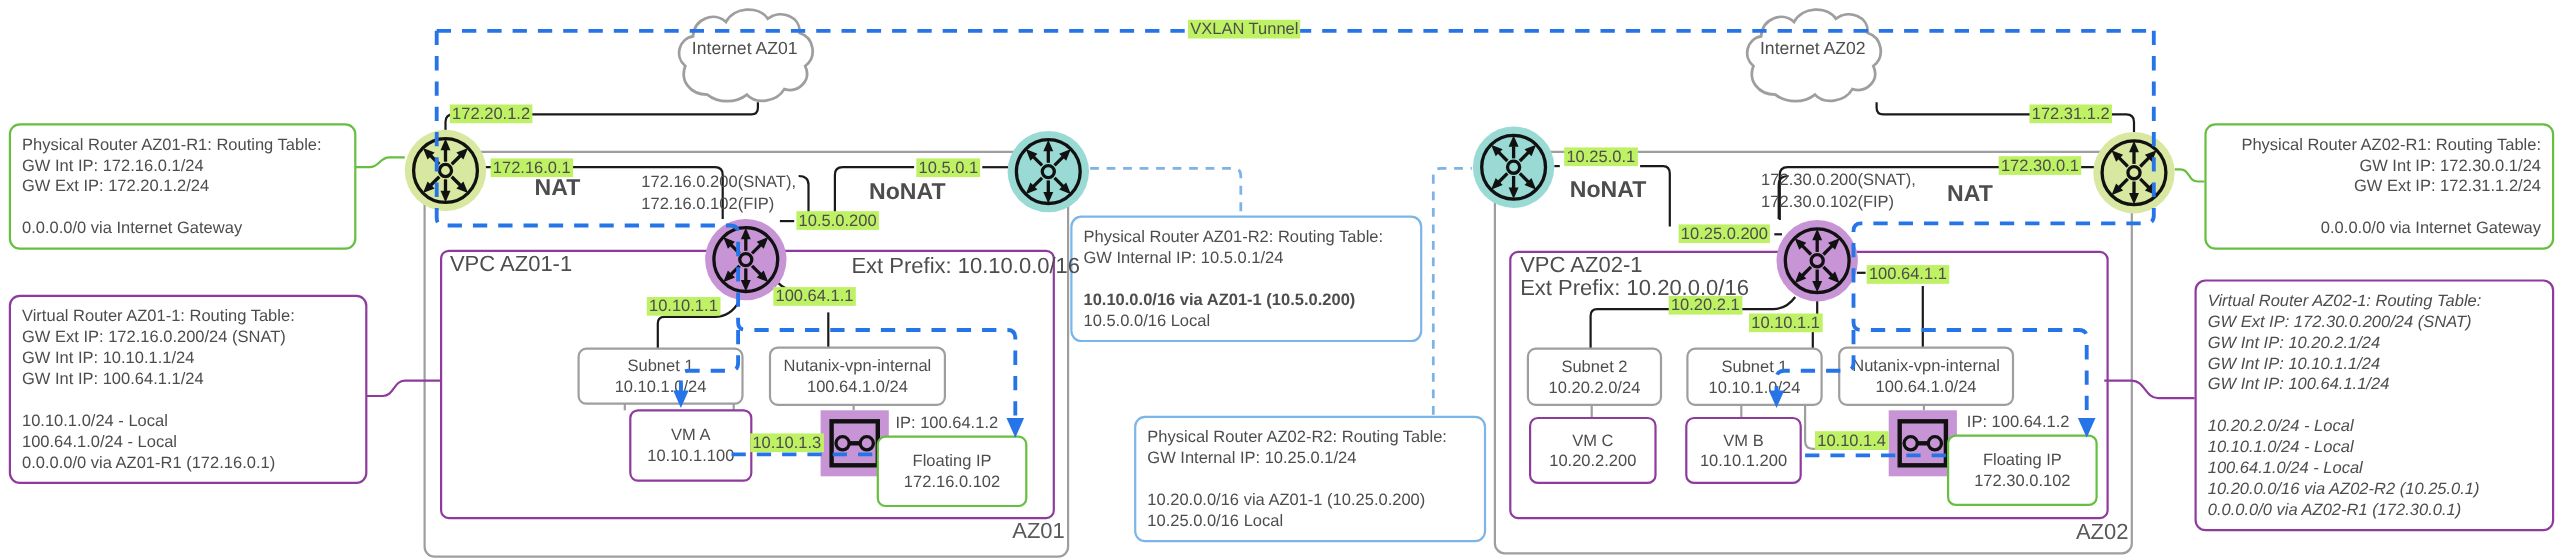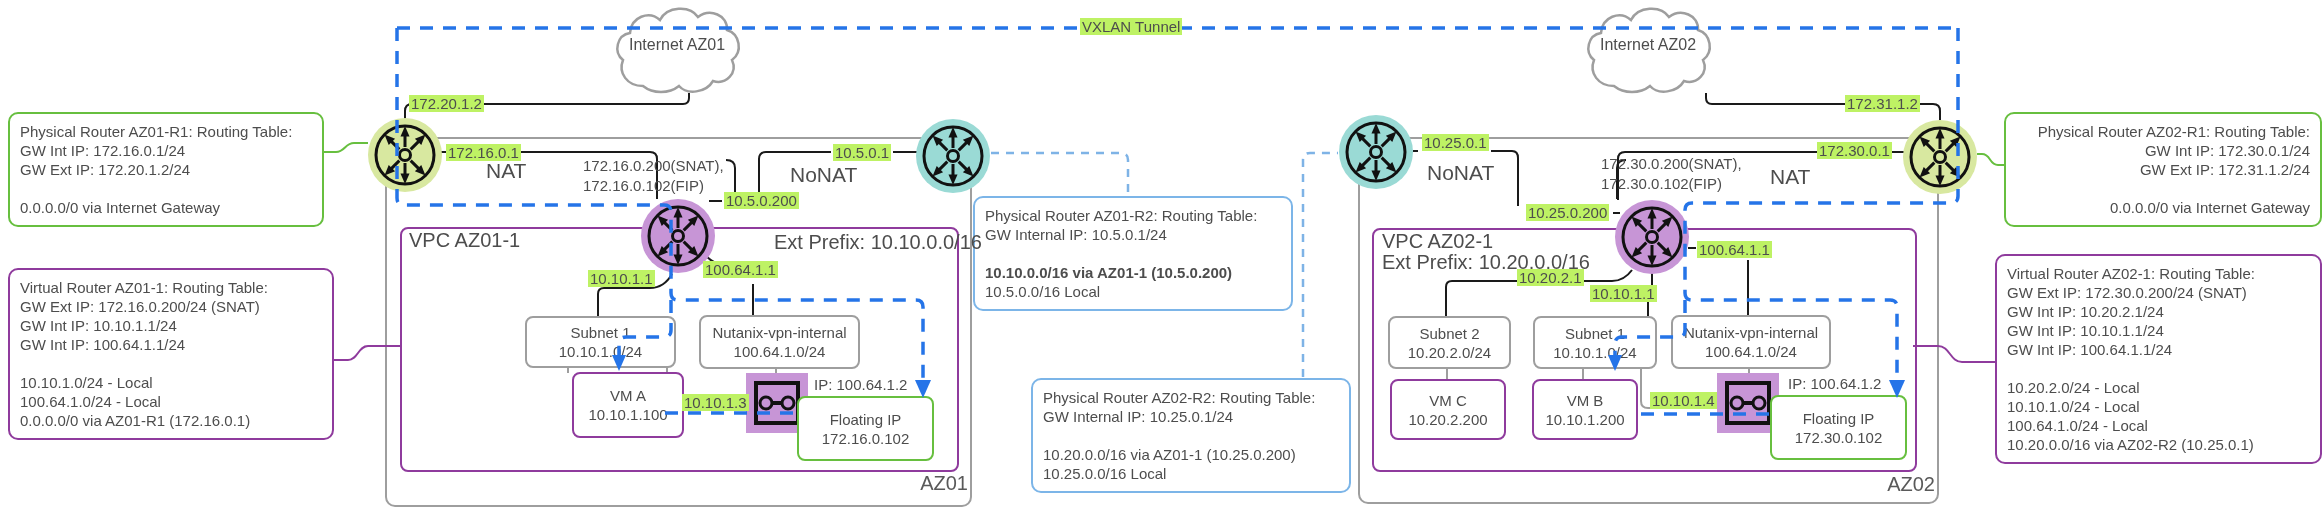--- a/index.html
+++ b/index.html
@@ -16,21 +16,21 @@
   .rt-blue{border:2.5px solid #7cb5e8;}
   .rt-line{min-height:19px;}
   .rt-line.bold{font-weight:bold;}
   .node{position:absolute;background:#fff;border-radius:8px;display:flex;flex-direction:column;
         align-items:center;justify-content:center;text-align:center;font-size:15px;line-height:19px;z-index:10;}
   .n-gray{border:2px solid #9e9e9e;}
   .n-purple{border:2.5px solid #8f3b9d;}
   .n-green{border:2.5px solid #67bf3f;}
   .lbl{position:absolute;font-size:15px;white-space:nowrap;background:#bef264;padding:0 2px;z-index:30;}
   .lbl.clear{background:transparent;}
-  .natlbl{position:absolute;font-size:21px;font-weight:normal;white-space:nowrap;z-index:30;text-align:right;}
+  .natlbl{position:absolute;font-size:21px;font-weight:bold;white-space:nowrap;z-index:30;text-align:right;}
   .vpclbl{position:absolute;font-size:20px;white-space:nowrap;z-index:30;}
   .azlbl{position:absolute;text-align:right;font-size:20px;color:#595959;z-index:30;}
   .cloudlbl{position:absolute;text-align:center;font-size:16px;z-index:12;}
 </style>
 </head>
 <body>
 
 <div id="stage">
 
   <div class="zone" style="left:385px;top:137px;width:583px;height:366px;"></div>
@@ -182,31 +182,32 @@
   </div>
 
   <div class="rt-box rt-green" style="left:2004px;top:112px;width:294px;text-align:right;">
     <div class="rt-line">Physical Router AZ02-R1: Routing Table:</div>
     <div class="rt-line">GW Int IP: 172.30.0.1/24</div>
     <div class="rt-line">GW Ext IP: 172.31.1.2/24</div>
     <div class="rt-line"></div>
     <div class="rt-line">0.0.0.0/0 via Internet Gateway</div>
   </div>
 
-  <div class="rt-box rt-purple" style="left:1995px;top:254px;width:303px;">
+  <div class="rt-box rt-purple" style="left:1995px;top:254px;width:303px;font-style:italic;">
     <div class="rt-line">Virtual Router AZ02-1: Routing Table:</div>
     <div class="rt-line">GW Ext IP: 172.30.0.200/24 (SNAT)</div>
     <div class="rt-line">GW Int IP: 10.20.2.1/24</div>
     <div class="rt-line">GW Int IP: 10.10.1.1/24</div>
     <div class="rt-line">GW Int IP: 100.64.1.1/24</div>
     <div class="rt-line"></div>
     <div class="rt-line">10.20.2.0/24 - Local</div>
     <div class="rt-line">10.10.1.0/24 - Local</div>
     <div class="rt-line">100.64.1.0/24 - Local</div>
     <div class="rt-line">10.20.0.0/16 via AZ02-R2 (10.25.0.1)</div>
+    <div class="rt-line">0.0.0.0/0 via AZ02-R1 (172.30.0.1)</div>
   </div>
 
   <div class="node n-gray" style="left:525px;top:316px;width:147px;height:48px;">
     <div>Subnet 1</div>
     <div>10.10.1.0/24</div>
   </div>
   <div class="node n-purple" style="left:524px;top:372px;width:108px;height:62px;margin-left:48px;">
     <div>VM A</div>
     <div>10.10.1.100</div>
   </div>

